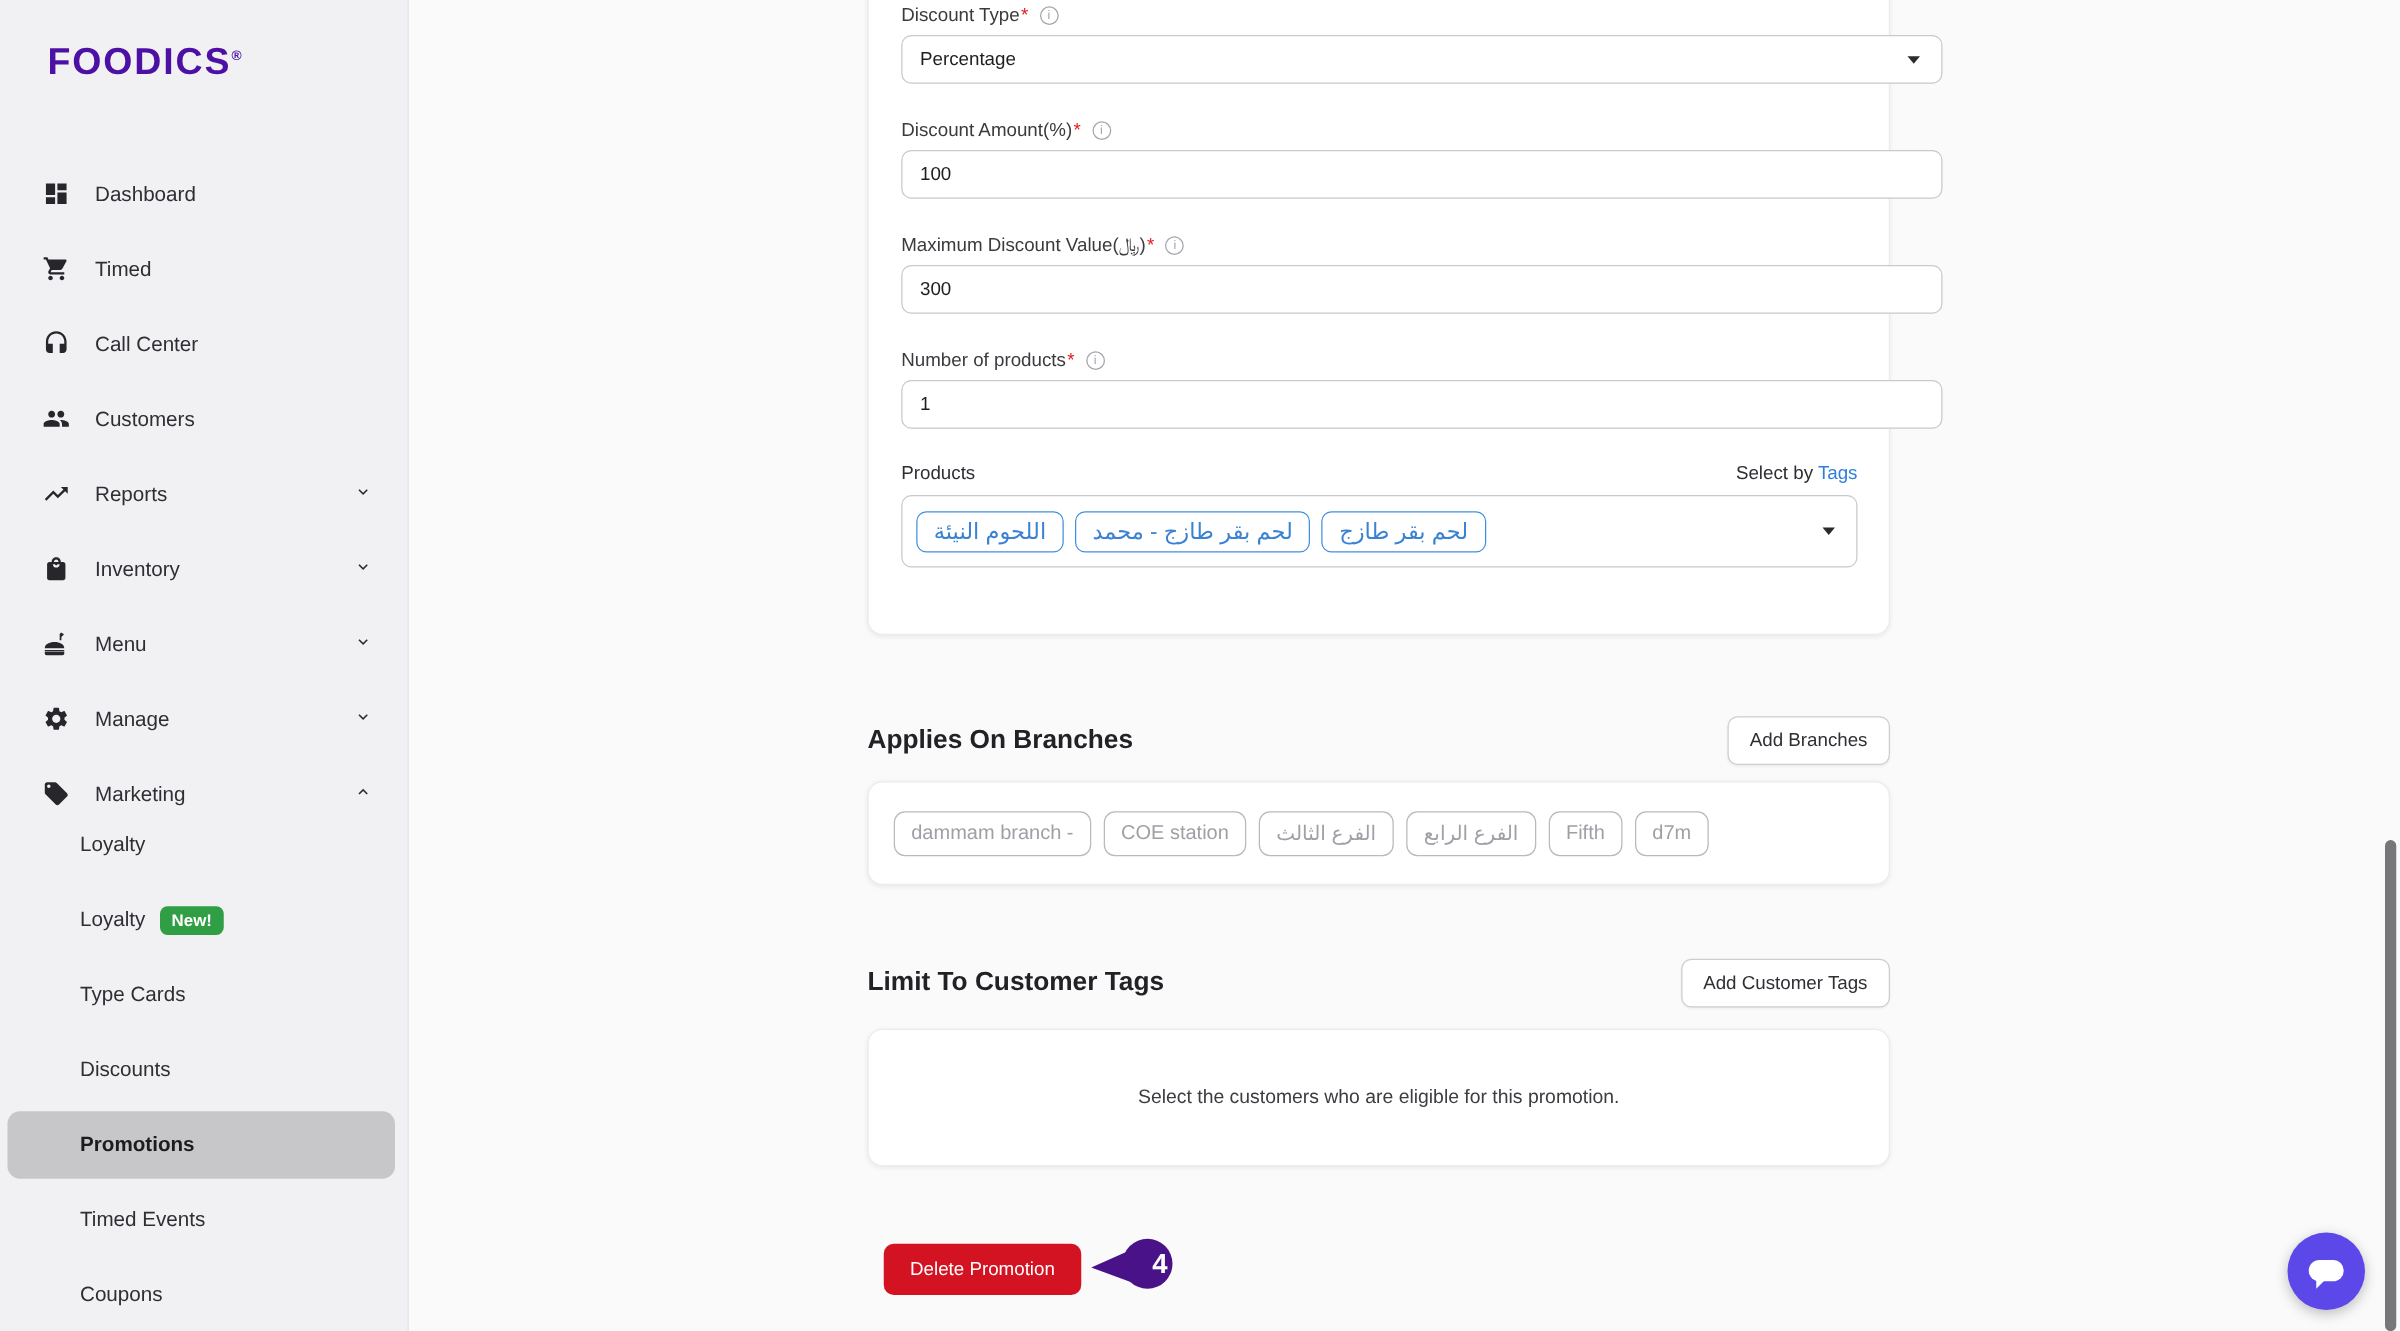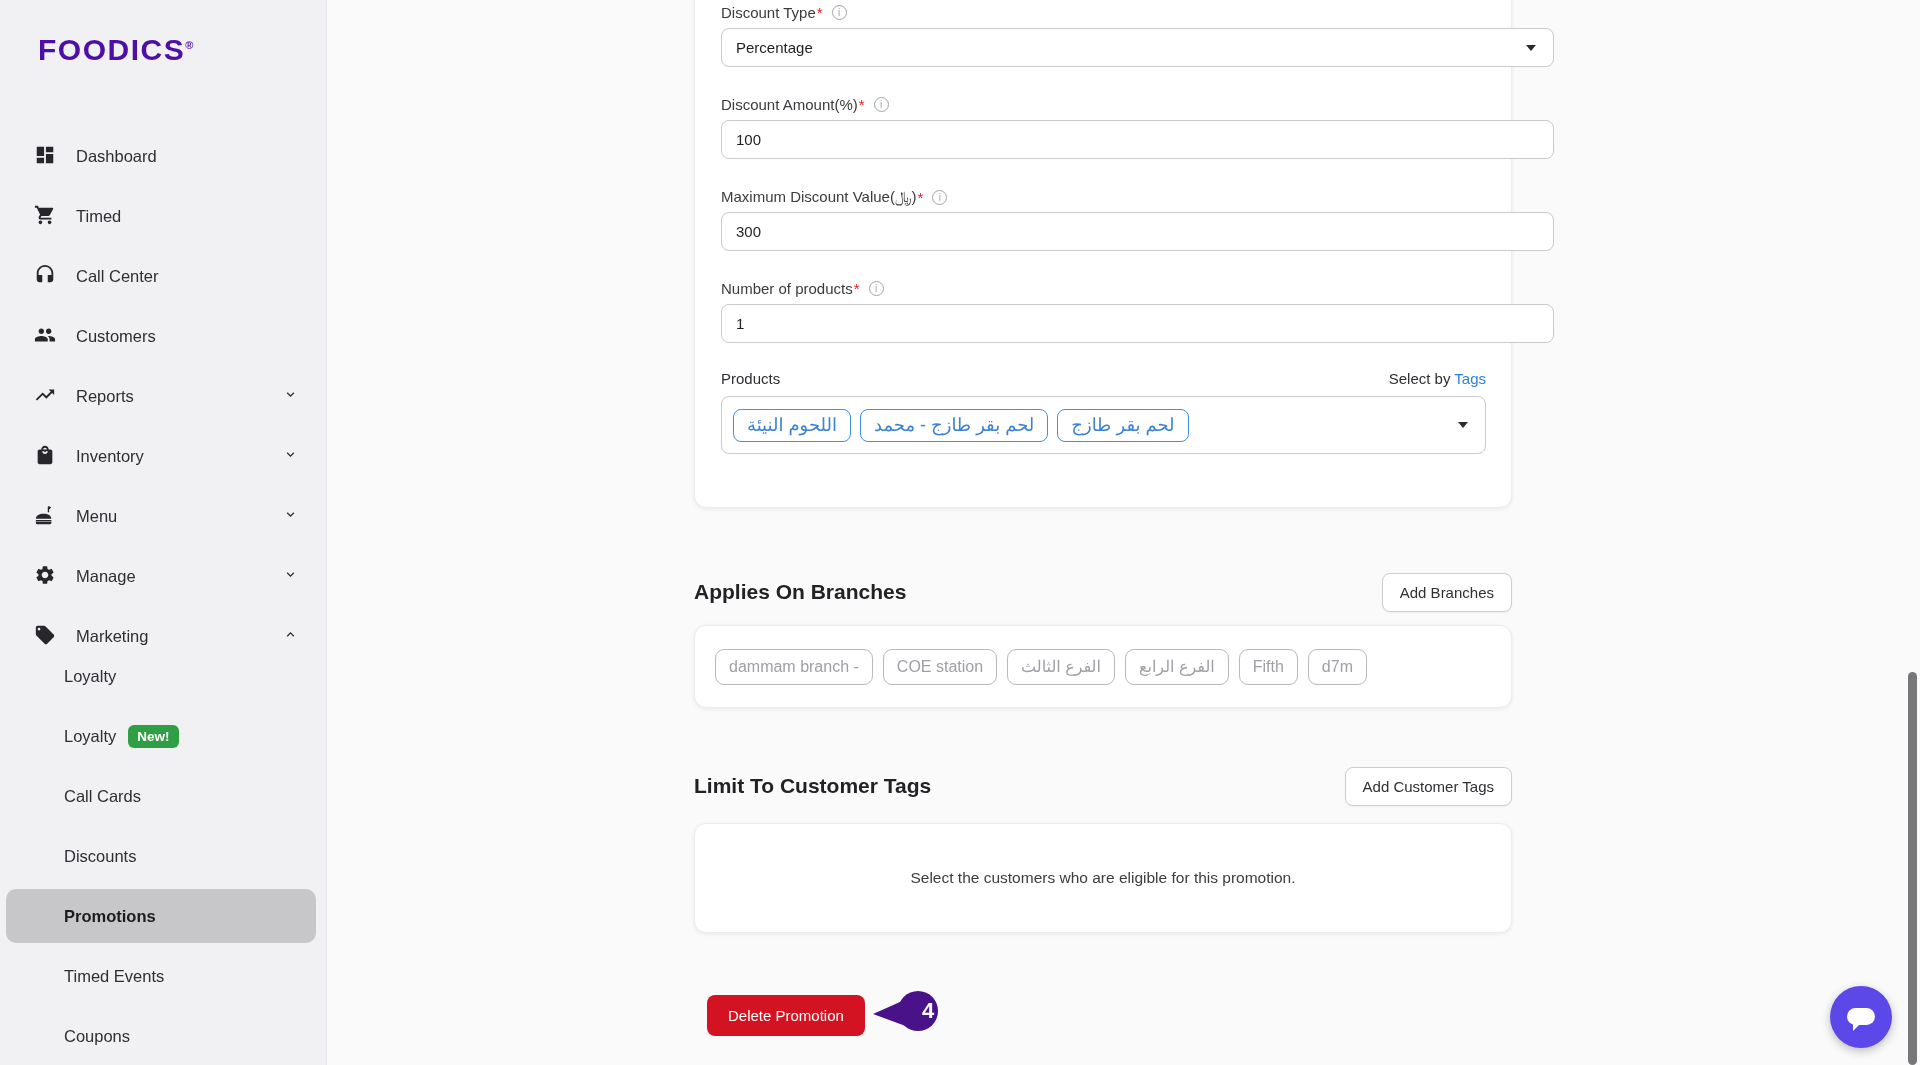--- a/index.html
+++ b/index.html
@@ -169,21 +169,21 @@
     </div>
 
     <div class="sub-item">
       <span>Loyalty</span>
     </div>
     <div class="sub-item">
       <span>Loyalty</span>
       <span class="badge">New!</span>
     </div>
     <div class="sub-item">
-      <span>Call Cards</span>
+      <span>Type Cards</span>
     </div>
     <div class="sub-item">
       <span>Discounts</span>
     </div>
     <div class="sub-item active">
       <span>Promotions</span>
     </div>
     <div class="sub-item">
       <span>Timed Events</span>
     </div>

